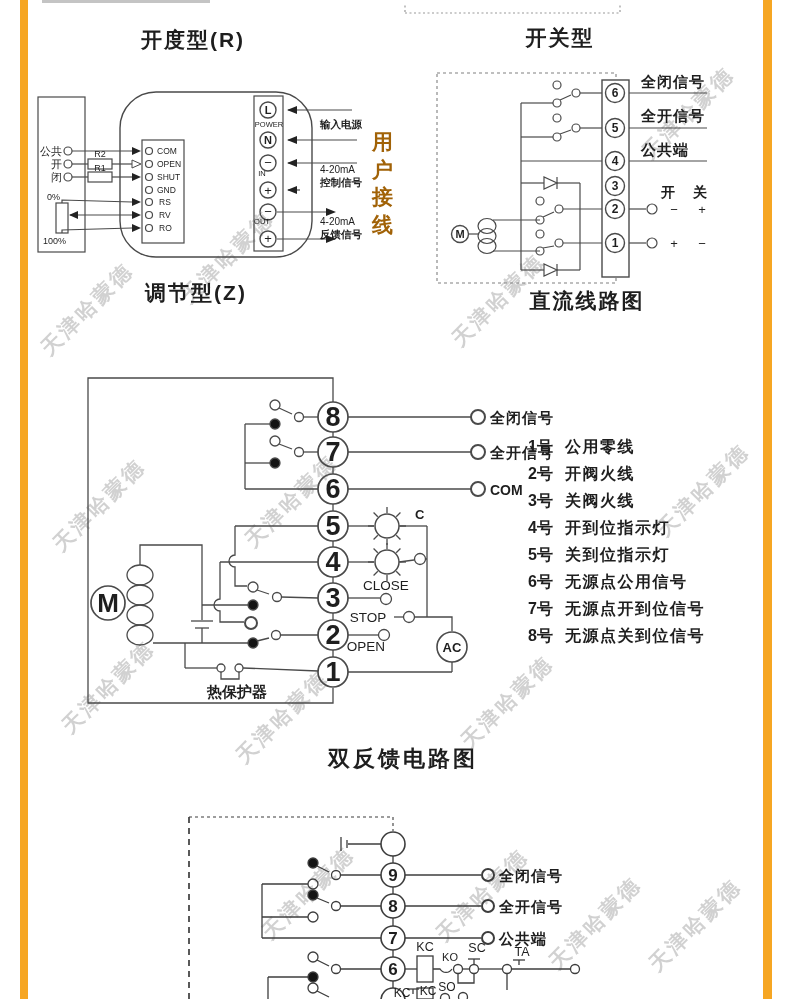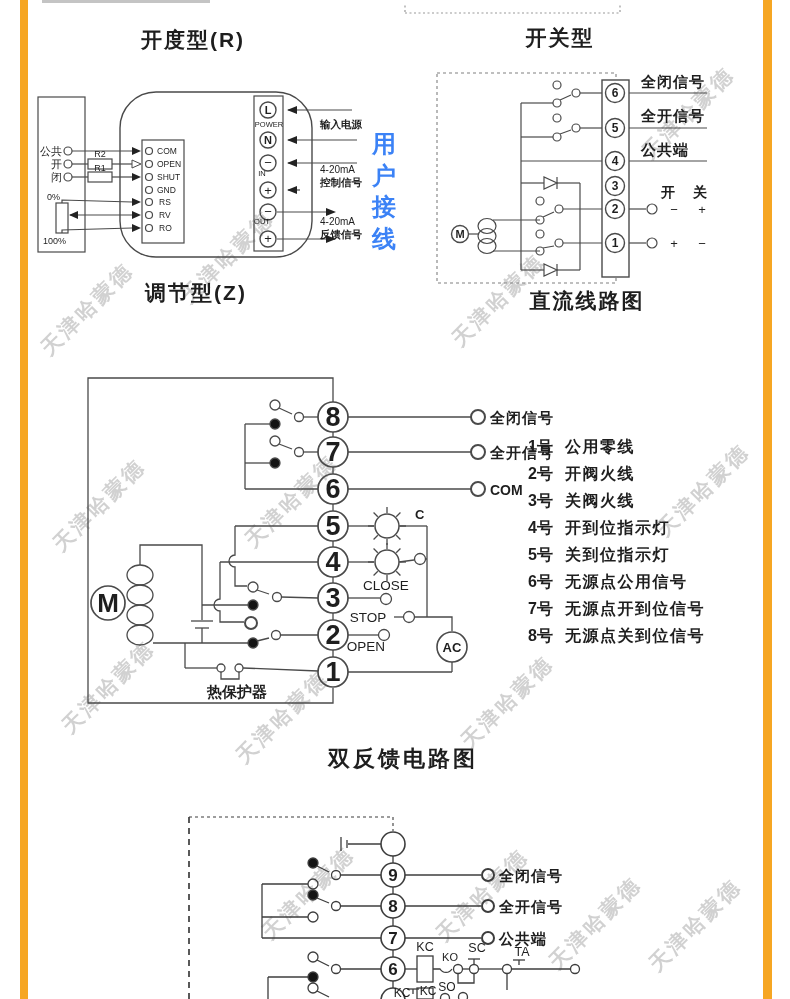--- a/index.html
+++ b/index.html
@@ -6,22 +6,22 @@
   .page{position:relative;width:790px;height:999px;background:#ffffff;overflow:hidden;
         font-family:"Liberation Sans",sans-serif;}
   .accent-bar{position:absolute;top:0;height:999px;}
   #diagram-svg{position:absolute;left:0;top:0;}
   svg text{font-family:"Liberation Sans",sans-serif;fill:#1e1e1e;stroke:none;}
   .wm{fill:#9a9a9a;opacity:.45;font-size:21px;font-weight:bold;letter-spacing:3px;}
   .ttl{font-size:21px;font-weight:bold;letter-spacing:2px;}
   .cap{font-size:22px;font-weight:bold;letter-spacing:3px;}
   .sig{font-size:15px;font-weight:bold;letter-spacing:1px;}
   .sm{font-size:9px;}
-  .vertical-label{position:absolute;left:372px;top:128px;width:24px;font-size:24px;
-        font-weight:bold;line-height:1.32;word-break:break-all;color:#3b82f6;}
+  .vertical-label{position:absolute;left:372px;top:128px;width:24px;font-size:21px;
+        font-weight:bold;line-height:1.32;word-break:break-all;color:#a16207;}
   .legend-no{font-size:16px;font-weight:700;}
   .legend-desc{font-size:16px;font-weight:700;letter-spacing:1.5px;}
 </style>
 </head>
 <body>
 
 <div class="page">
 
   <div class="accent-bar" style="left:20px;width:8px;background:#F6A623;"></div>
   <div class="accent-bar" style="left:763px;width:9px;background:#F6A623;"></div>

